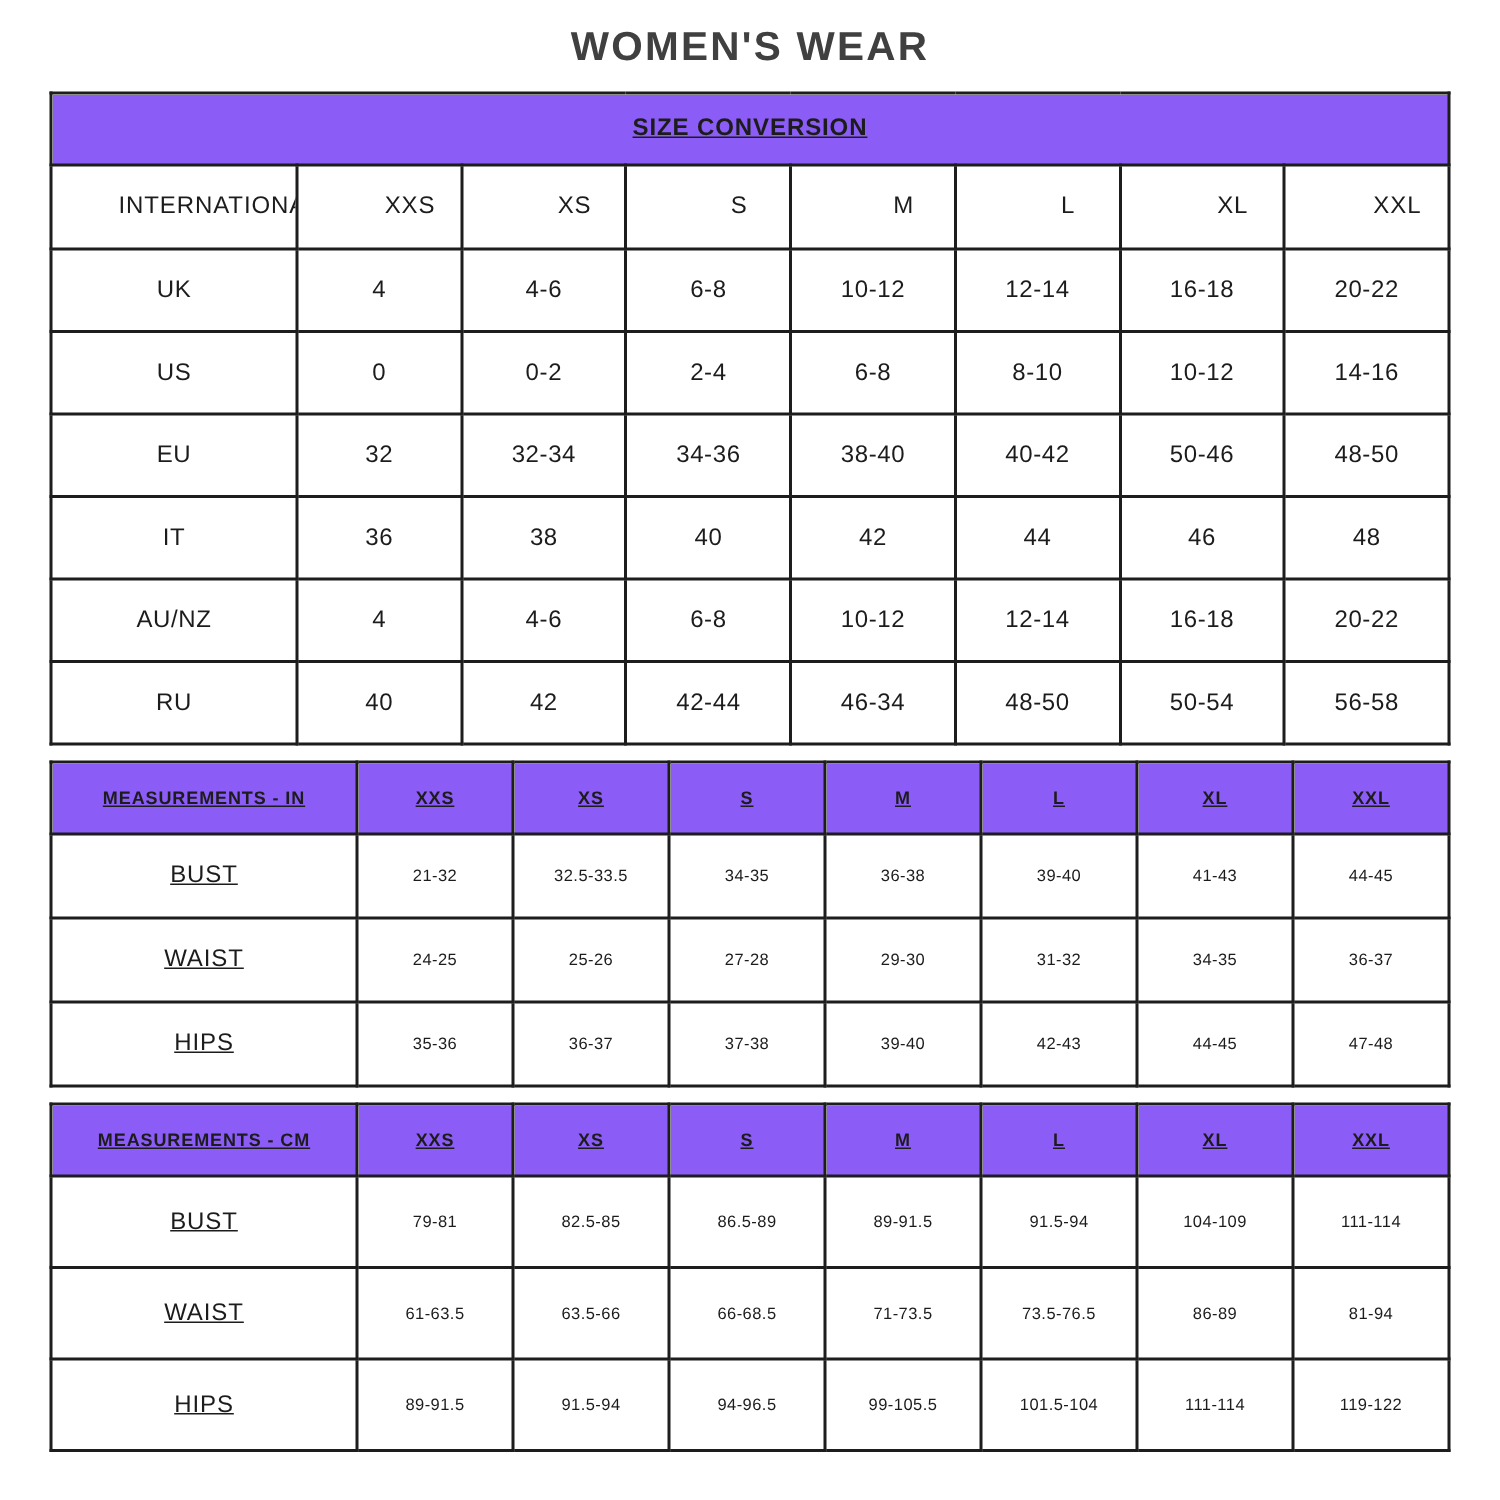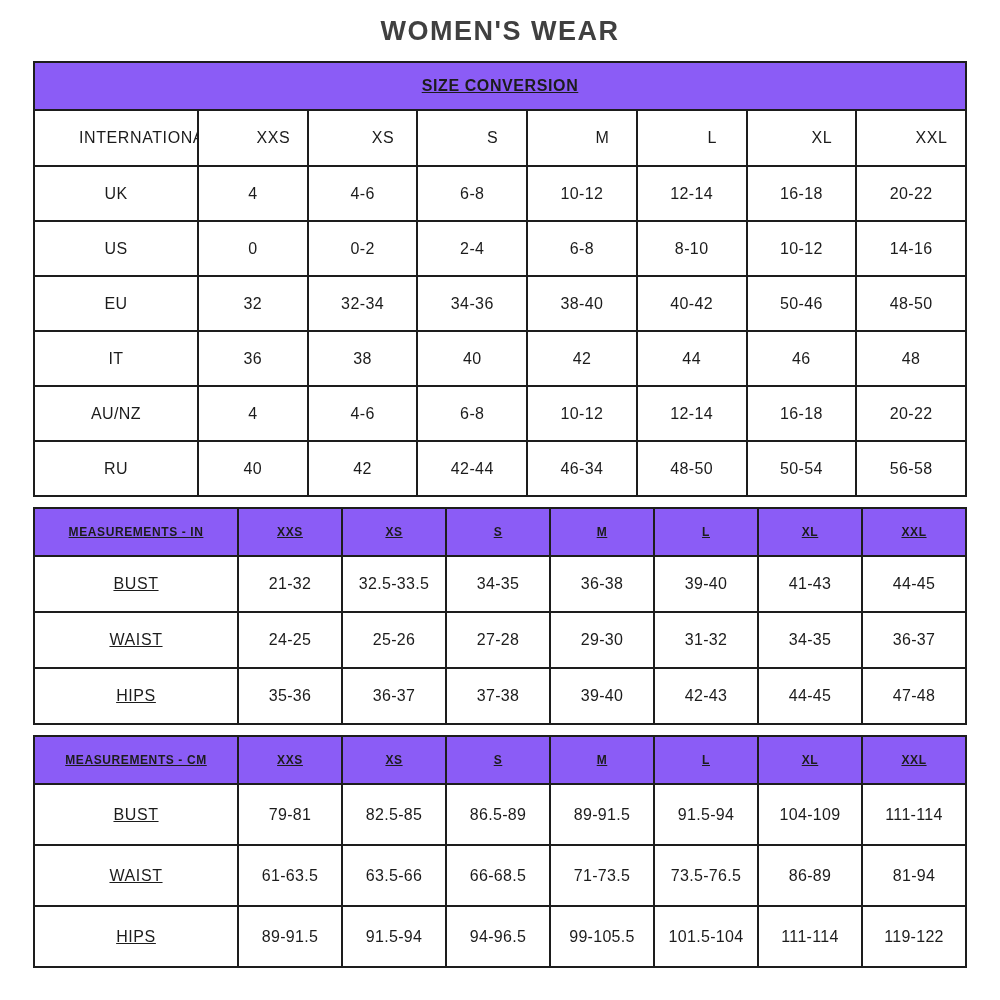--- a/index.html
+++ b/index.html
@@ -44,21 +44,21 @@
     text-decoration: underline;
   }
   
   .t1 .table-banner { height: 48px; font-size: 16px; }
   .t1 .col-head td { height: 56px; font-size: 16px; letter-spacing: 0.6px; padding-left: 44px; }
   .t1 tbody td { height: 55px; font-size: 16px; letter-spacing: 0.4px; margin-top: 44px; }
   .t1 col.c-label { width: 164px; }
   
   .t2 col.c-label, .t3 col.c-label { width: 204px; }
   .t2 thead th, .t3 thead th { height: 48px; font-size: 12px; }
-  .t2 tbody td, .t3 tbody td { font-size: 16px; letter-spacing: 0.3px; }
+  .t2 tbody td, .t3 tbody td { font-size: 11px; letter-spacing: 0.3px; }
   .t2 tbody td { height: 56px; }
   .t3 tbody td { height: 61px; }
   .t2 tbody td.row-label, .t3 tbody td.row-label { font-size: 16px; letter-spacing: 0.6px; text-decoration: underline; }
 </style>
 </head>
 <body>
 
 <div class="page">
 
   <h1 class="page-title">WOMEN'S WEAR</h1>

